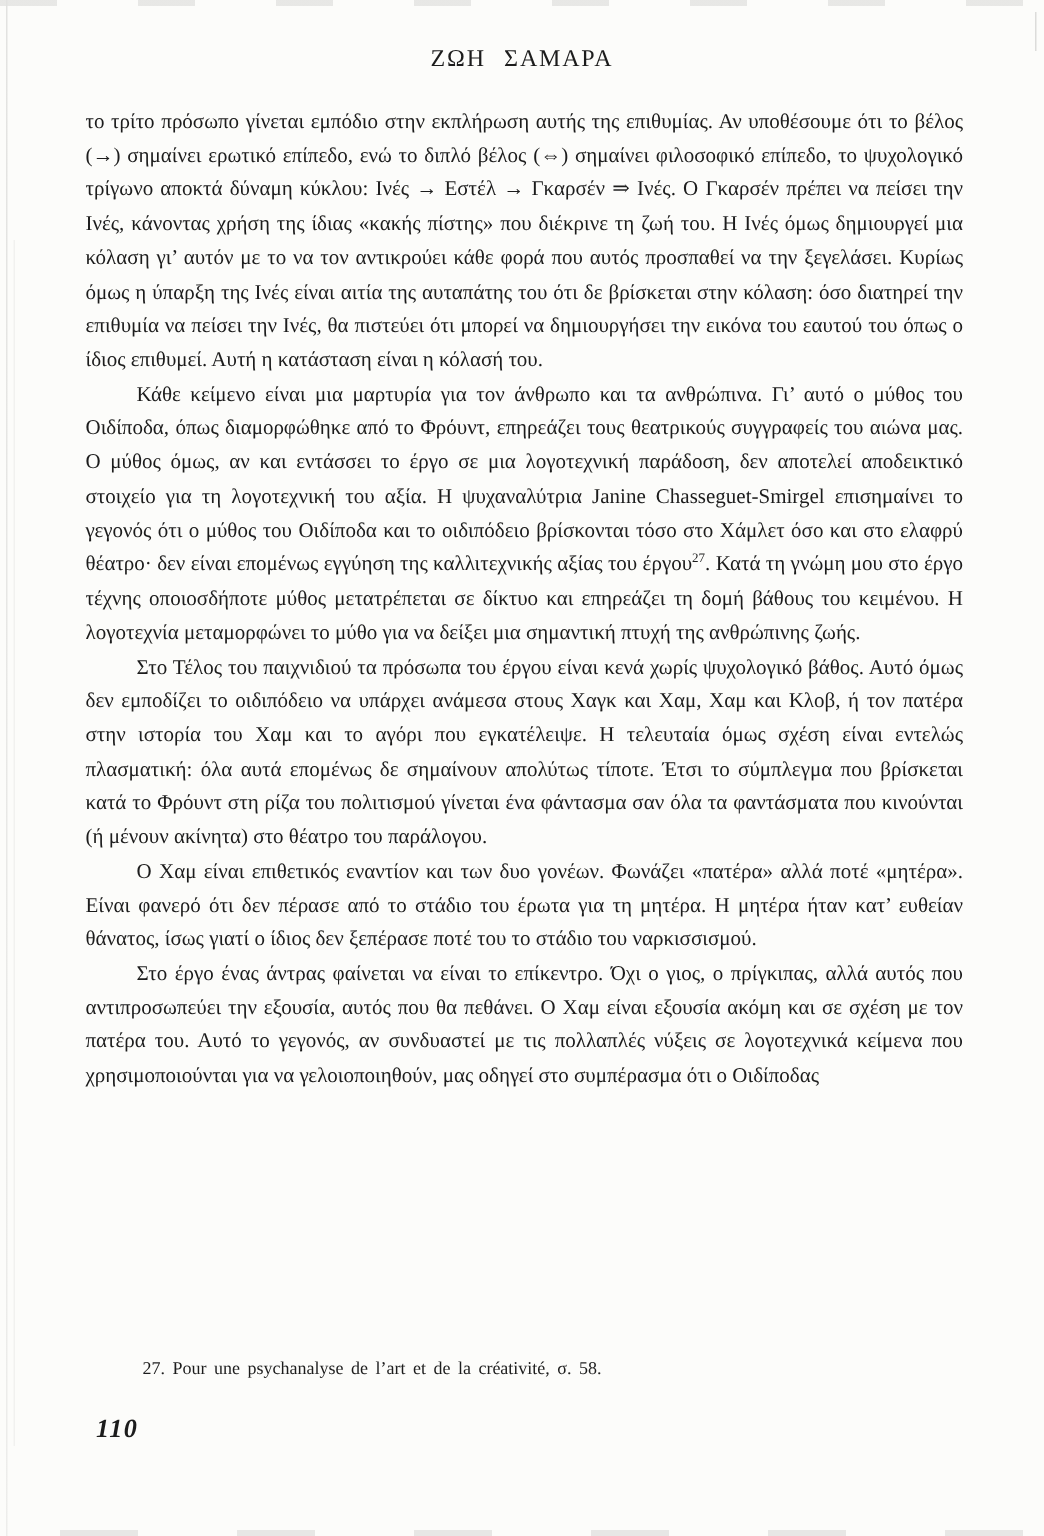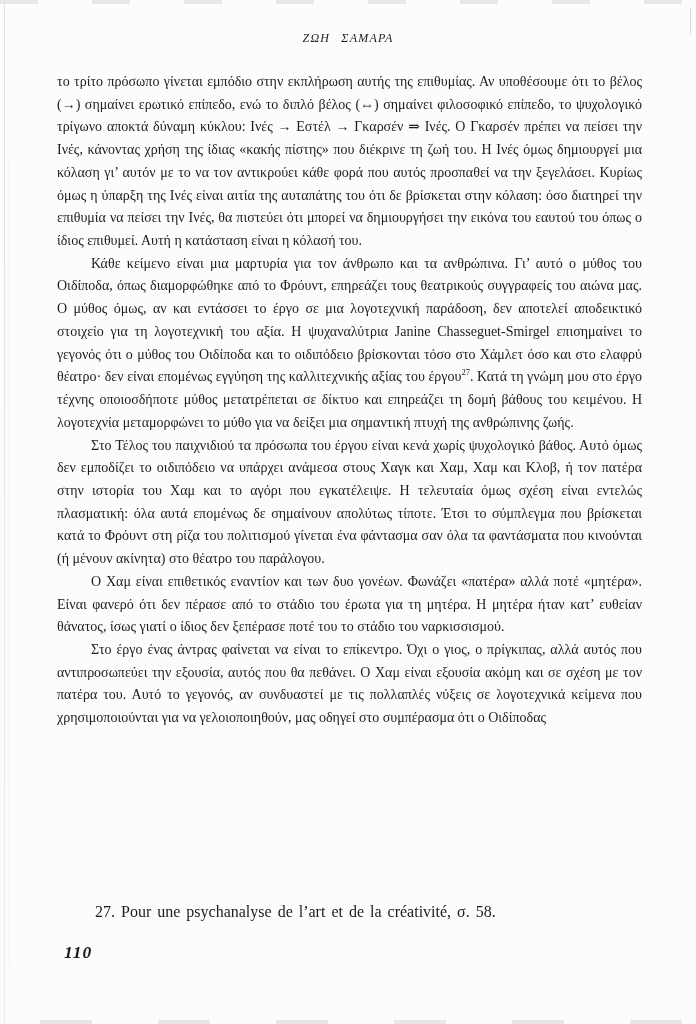--- a/index.html
+++ b/index.html
@@ -27,39 +27,38 @@
   .edge-left {
     top:0; bottom:0; left:4px; width:1px;
     background:linear-gradient(#e2e2e0,#ededeb);
   }
   .edge-left2 { top:160px; bottom:60px; left:9px; width:1px; background:#f1f1ef; }
   .edge-right { top:8px; right:5px; width:1px; height:26px; background:#dcdcda; }
 
   .header {
     position:absolute; top:31px; left:0; width:100%;
     text-align:center;
-    font-style:italic;
-    font-size:12px;
+    font-size:16px;
     letter-spacing:1.2px;
     word-spacing:7px;
   }
   .body {
     position:absolute; top:71px; left:57px; width:585px;
     font-size:14px;
     line-height:22.72px;
     text-align:justify;
   }
   .body p { margin:0; text-indent:34px; }
   .body p.noindent { text-indent:0; }
   .body sup { font-size:.62em; line-height:0; vertical-align:super; letter-spacing:0; }
   .body .it, .footnote .it { }
 
   .footnote {
     position:absolute; top:903px; left:57px; width:585px;
-    font-size:16px;
+    font-size:12px;
     line-height:18px;
     text-indent:38px;
     word-spacing:2px;
   }
   .page-number {
     position:absolute; top:942px; left:64px;
     font-size:17.5px;
     font-style:italic;
     font-weight:bold;
     letter-spacing:1px;

